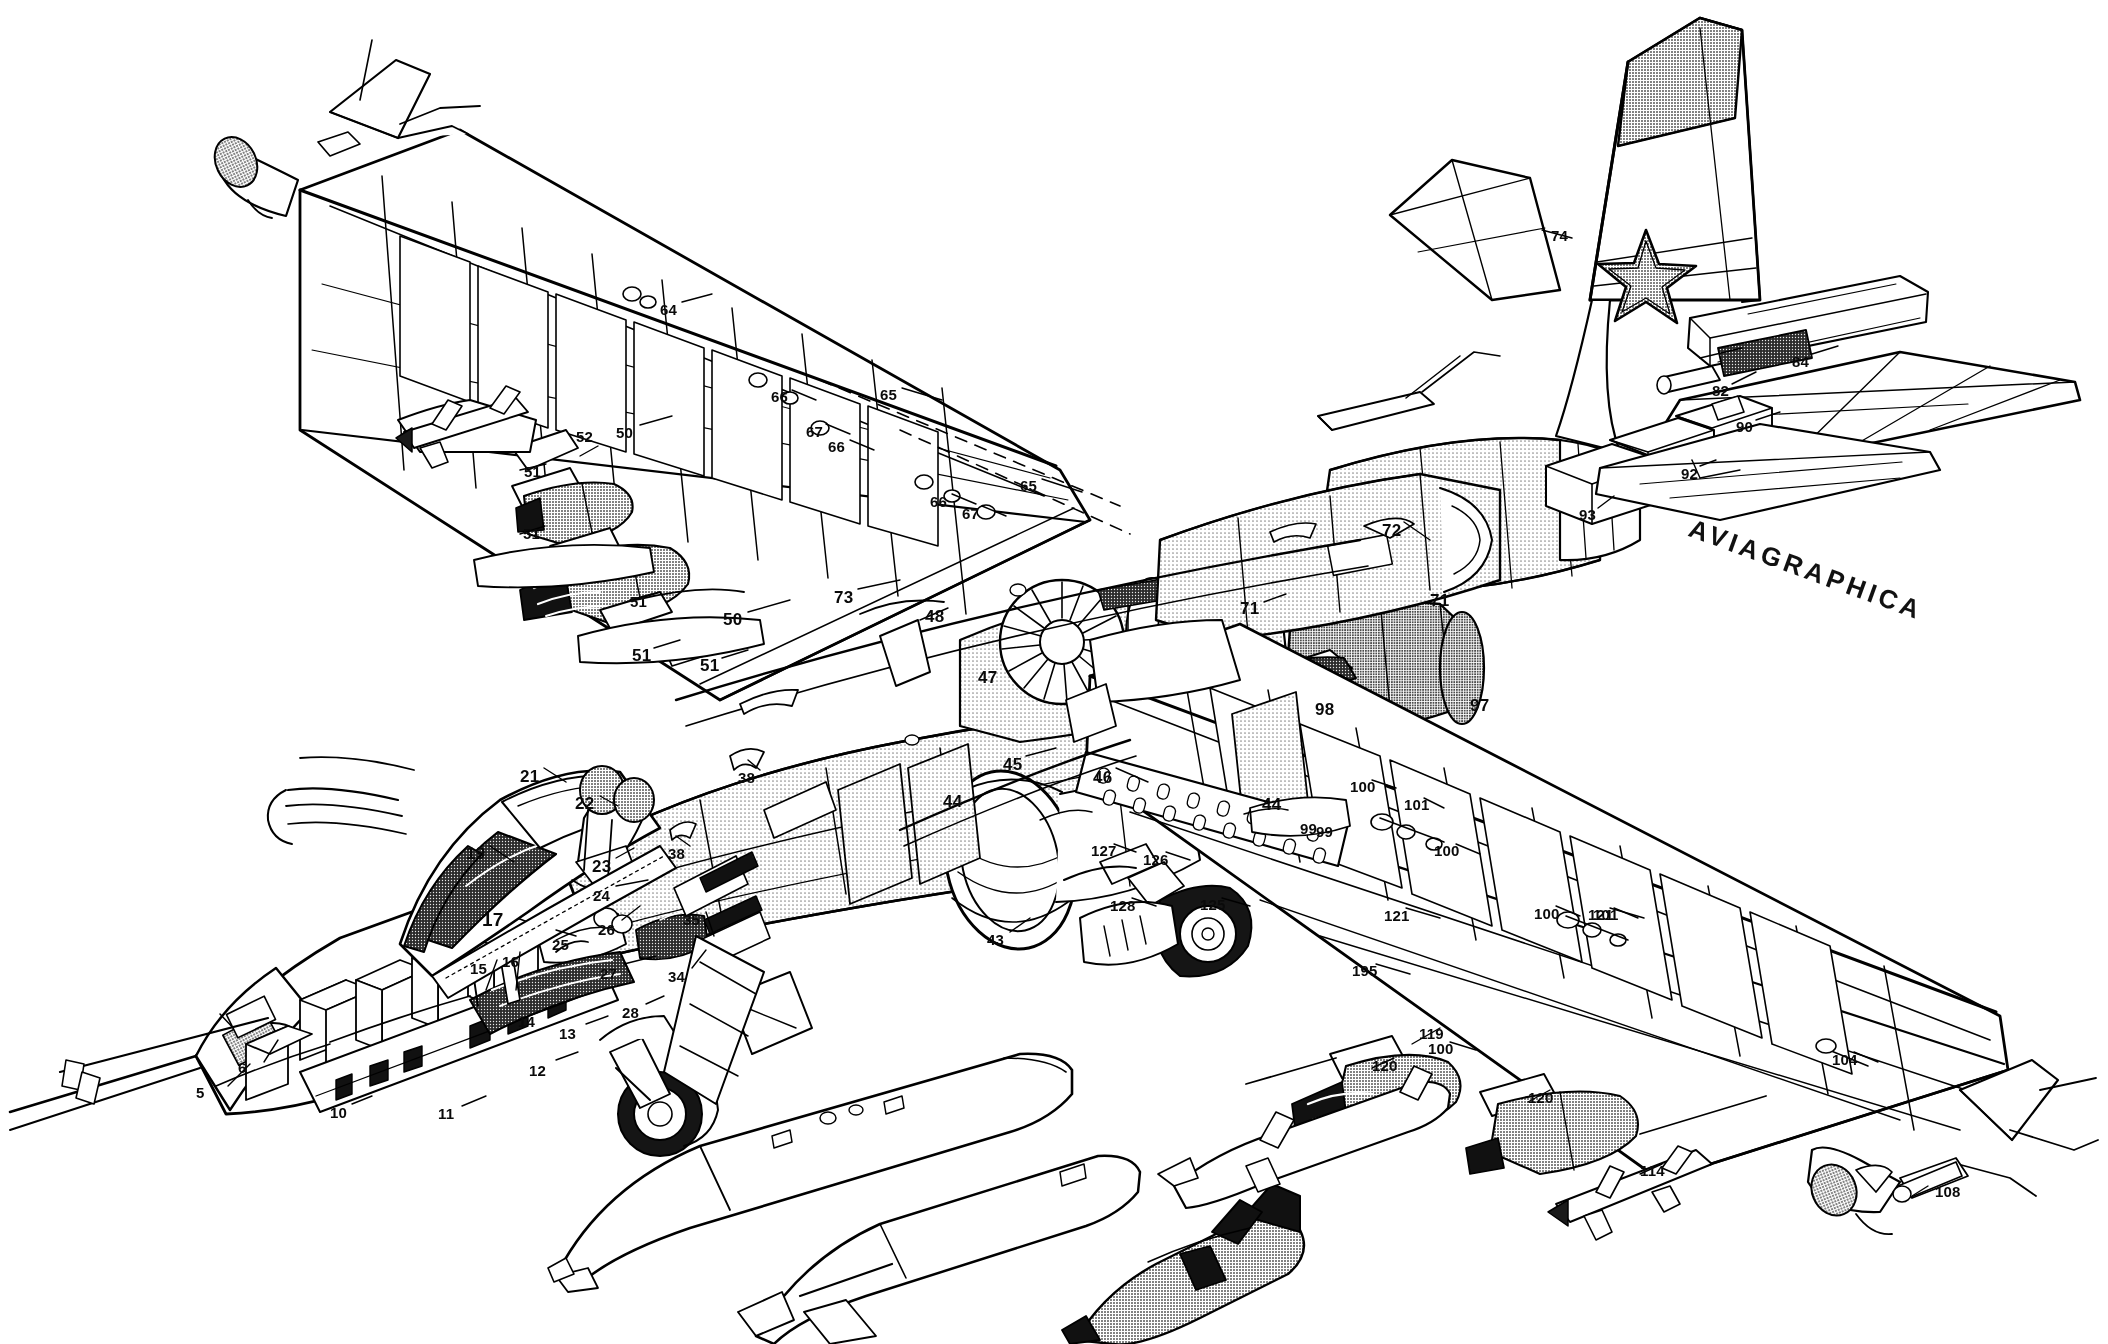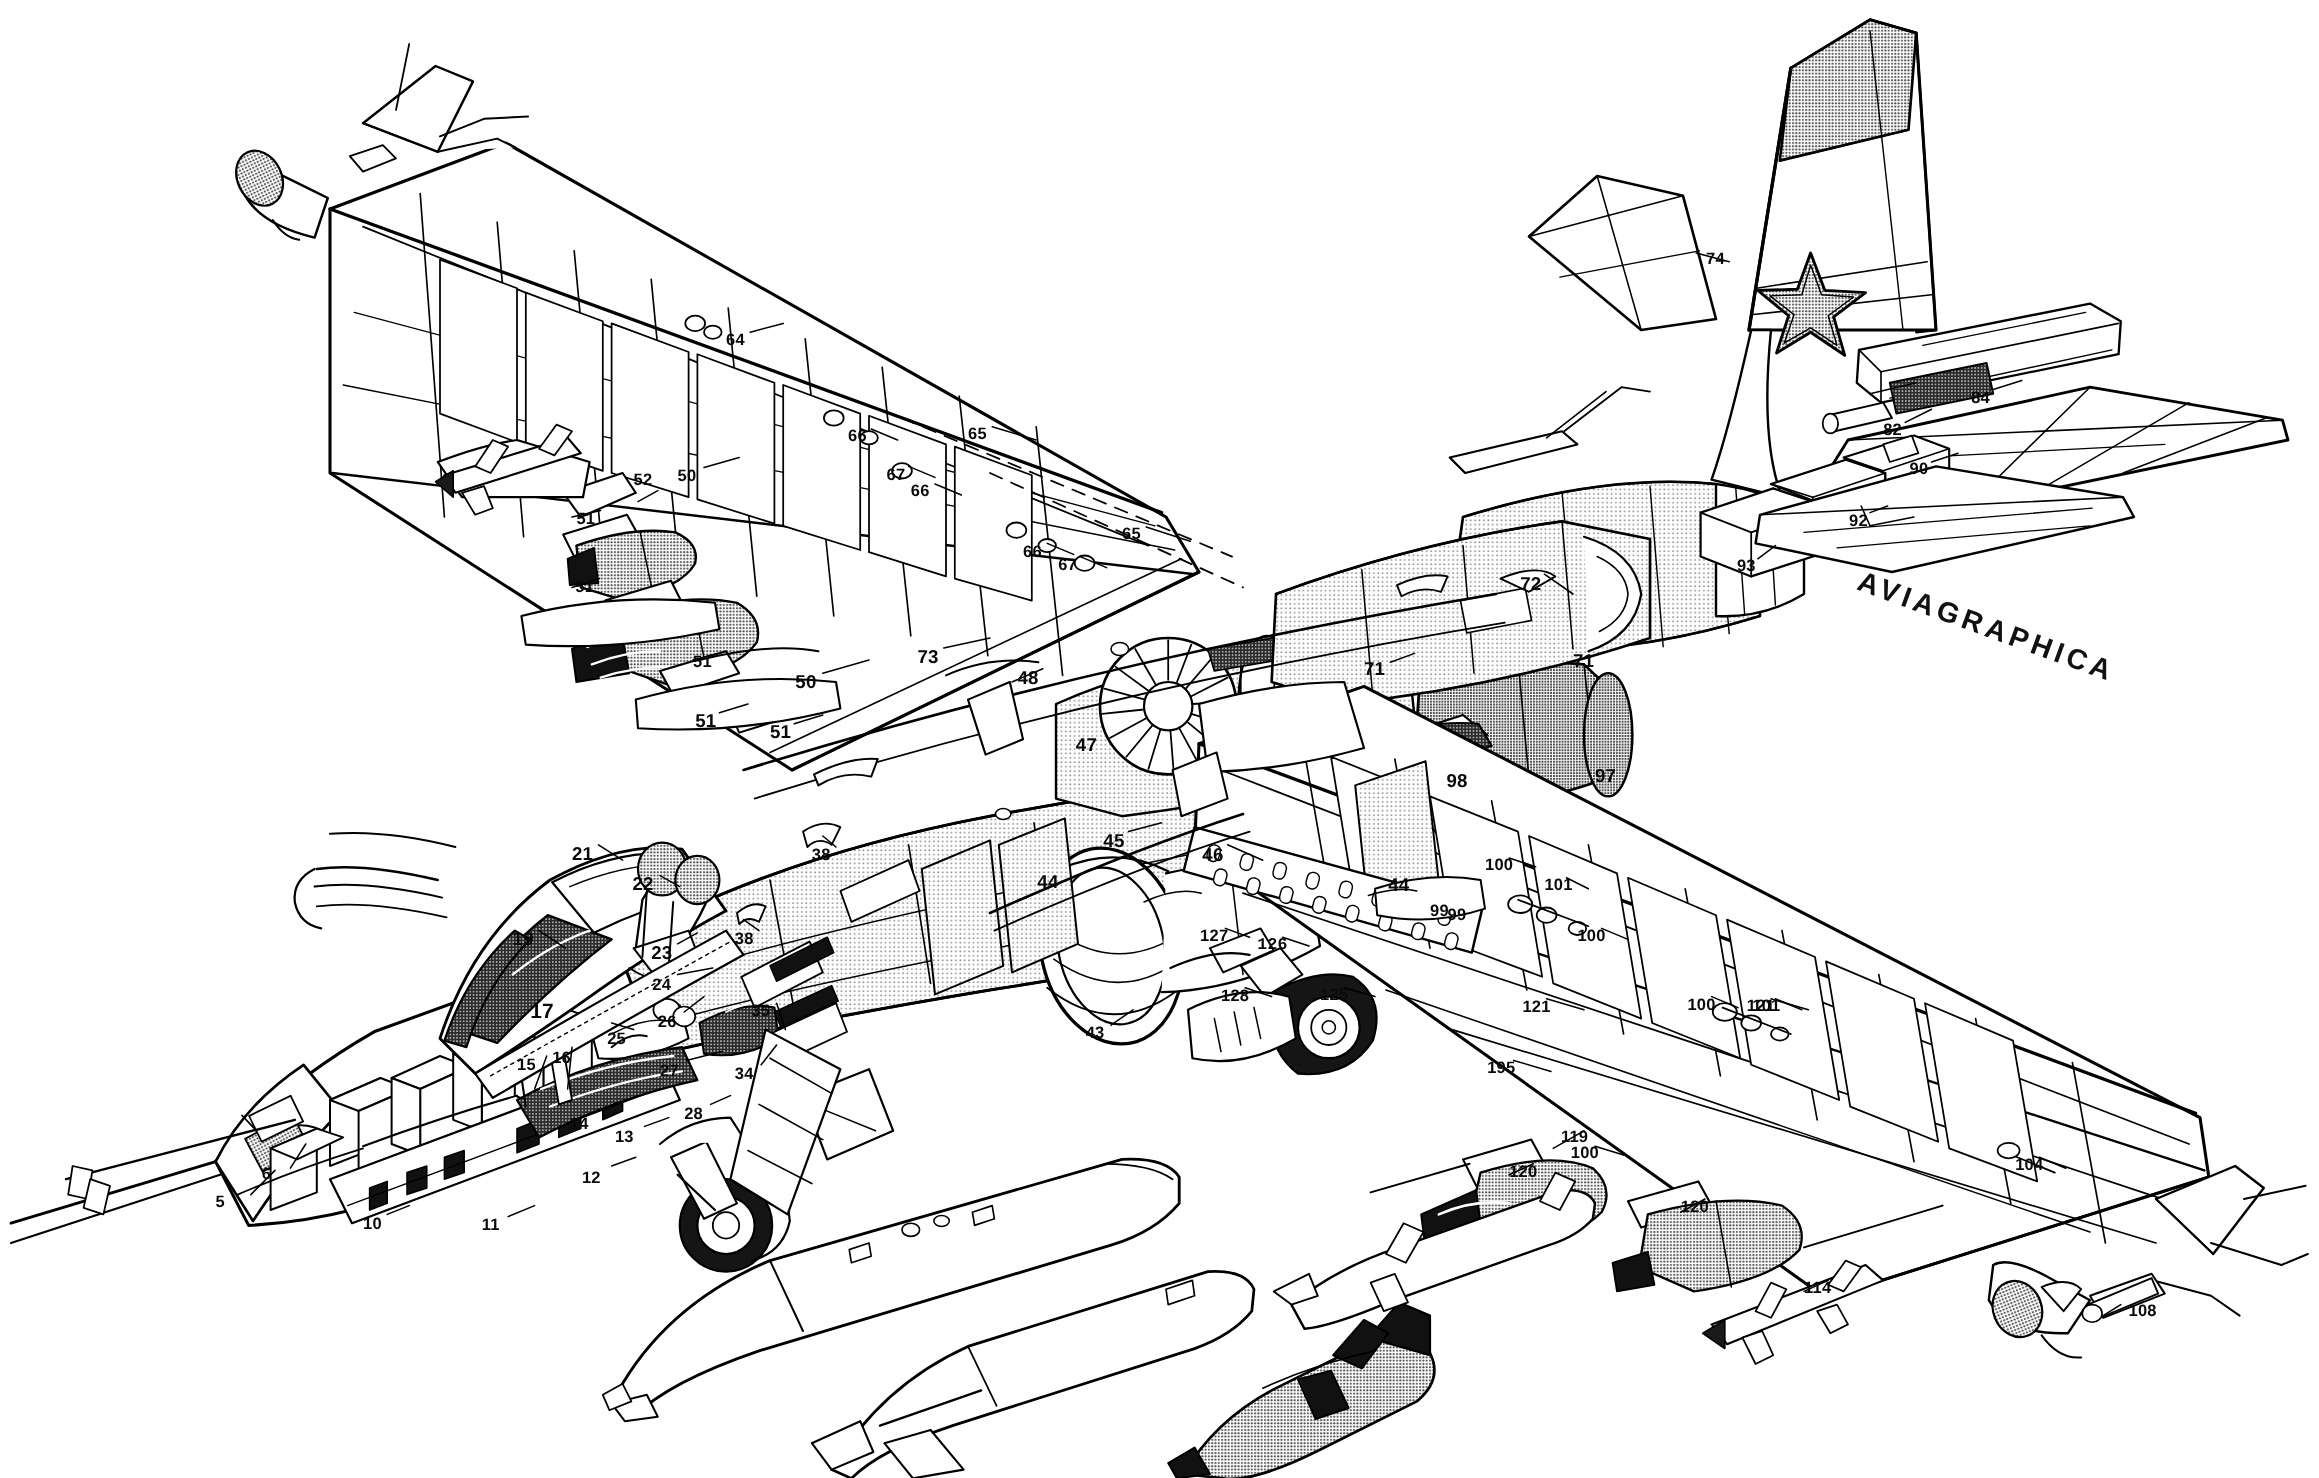--- a/index.html
+++ b/index.html
@@ -809,40 +809,40 @@
       <div class="callout cal-s" style="left: 962px; top: 506px;">67</div>
       <div class="callout cal-m" style="left: 1240px; top: 600px;">71</div>
       <div class="callout cal-m" style="left: 1430px; top: 592px;">71</div>
       <div class="callout cal-m" style="left: 1382px; top: 522px;">72</div>
       <div class="callout cal-s" style="left: 1522px; top: 228px; margin-left: 29px;">74</div>
       <div class="callout cal-s" style="left: 1712px; top: 383px;">82</div>
       <div class="callout cal-s" style="left: 1792px; top: 354px;">84</div>
       <div class="callout cal-s" style="left: 1736px; top: 419px;">90</div>
       <div class="callout cal-s" style="left: 1681px; top: 466px;">92</div>
       <div class="callout cal-s" style="left: 1579px; top: 507px;">93</div>
-      <div class="callout cal-m" style="left: 1450px; top: 697px;">97</div>
+      <div class="callout cal-m" style="left: 1450px; top: 697px; padding-left: 20px;">97</div>
       <div class="callout cal-m" style="left: 1315px; top: 701px;">98</div>
       <div class="callout cal-s" style="left: 1300px; top: 821px;">99</div>
       <div class="callout cal-s" style="left: 1316px; top: 824px;">99</div>
       <div class="callout cal-s" style="left: 1350px; top: 779px;">100</div>
       <div class="callout cal-s" style="left: 1434px; top: 843px;">100</div>
       <div class="callout cal-s" style="left: 1428px; top: 1041px;">100</div>
       <div class="callout cal-s" style="left: 1534px; top: 906px;">100</div>
       <div class="callout cal-s" style="left: 1404px; top: 797px;">101</div>
       <div class="callout cal-s" style="left: 1593px; top: 907px;">101</div>
       <div class="callout cal-s" style="left: 1832px; top: 1052px;">104</div>
       <div class="callout cal-s" style="left: 1935px; top: 1184px;">108</div>
       <div class="callout cal-s" style="left: 1640px; top: 1163px;">114</div>
       <div class="callout cal-s" style="left: 1419px; top: 1026px;">119</div>
       <div class="callout cal-s" style="left: 1372px; top: 1058px;">120</div>
       <div class="callout cal-s" style="left: 1528px; top: 1090px;">120</div>
       <div class="callout cal-s" style="left: 1384px; top: 908px;">121</div>
       <div class="callout cal-s" style="left: 1588px; top: 907px;">121</div>
       <div class="callout cal-s" style="left: 1352px; top: 963px;">195</div>
       <div class="callout cal-s" style="left: 1200px; top: 897px;">125</div>
-      <div class="callout cal-s" style="left: 1143px; top: 852px; font-family: Liberation Mono, monospace;">126</div>
+      <div class="callout cal-s" style="left: 1143px; top: 852px;">126</div>
       <div class="callout cal-s" style="left: 1091px; top: 843px;">127</div>
       <div class="callout cal-s" style="left: 1110px; top: 898px;">128</div>
     </div>
 
   <div class="watermark" style="left:1690px; top:512px; transform:rotate(20deg);">AVIAGRAPHICA</div>
 
 </div>
 
 </body></html>

